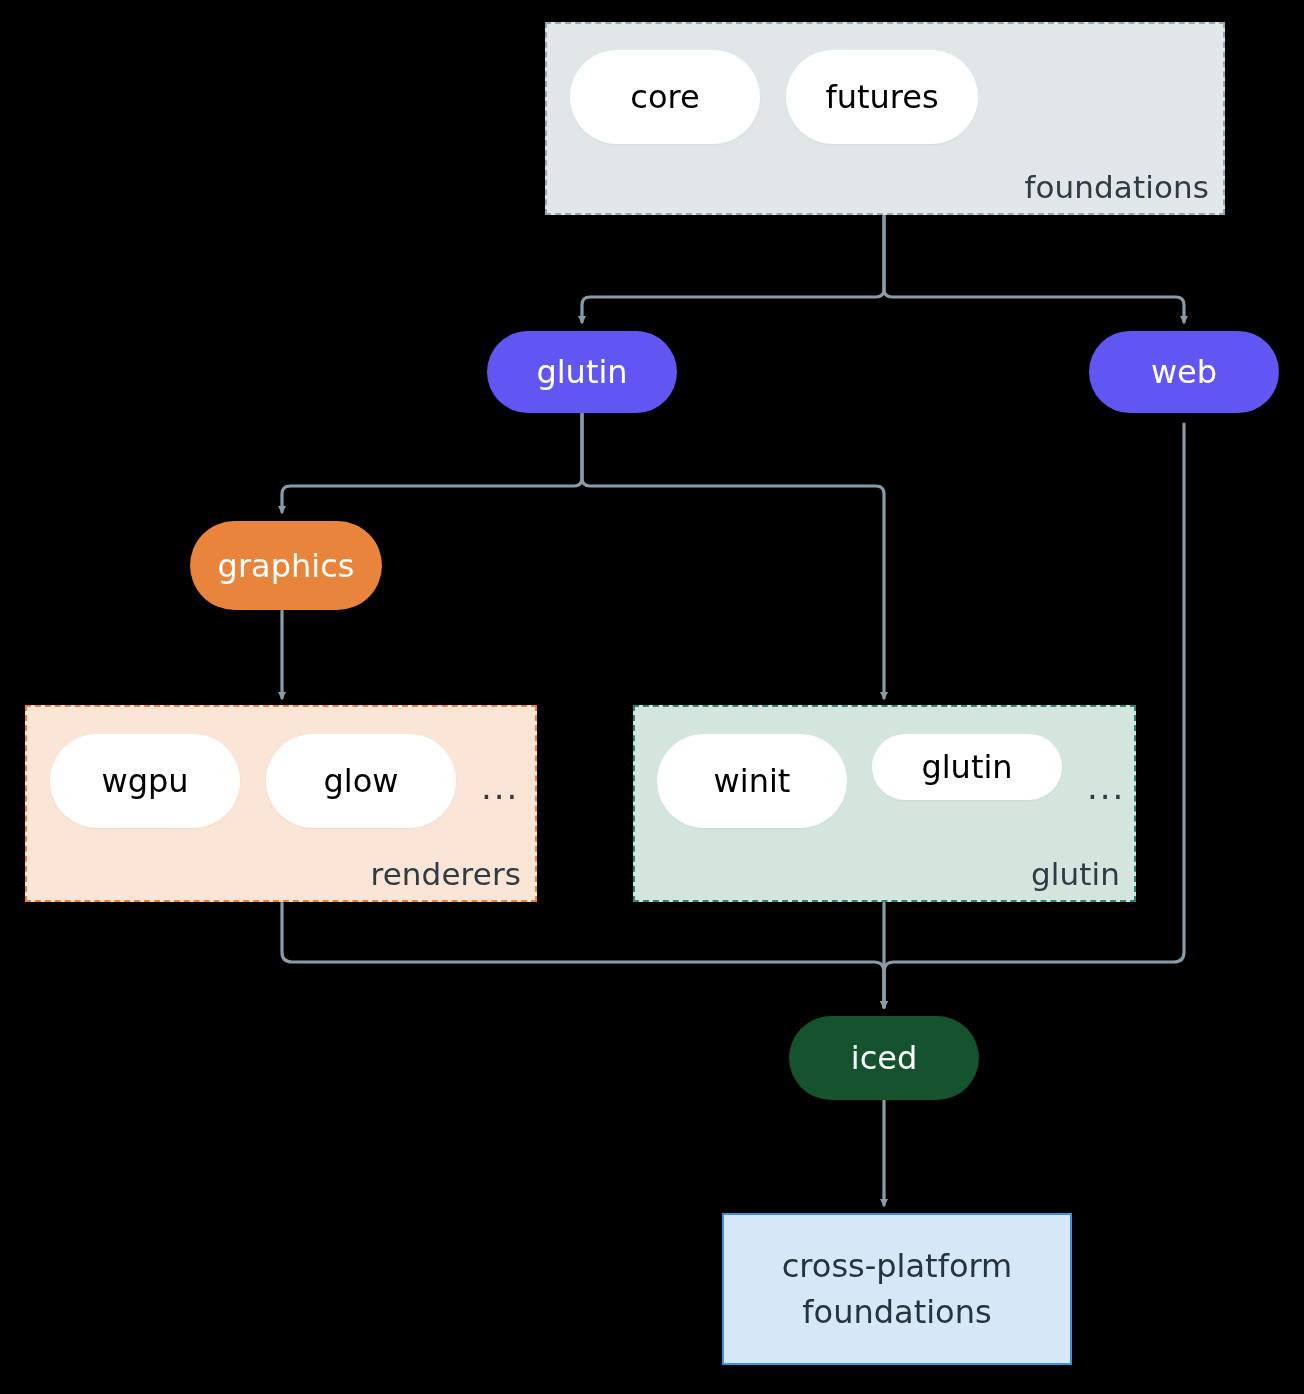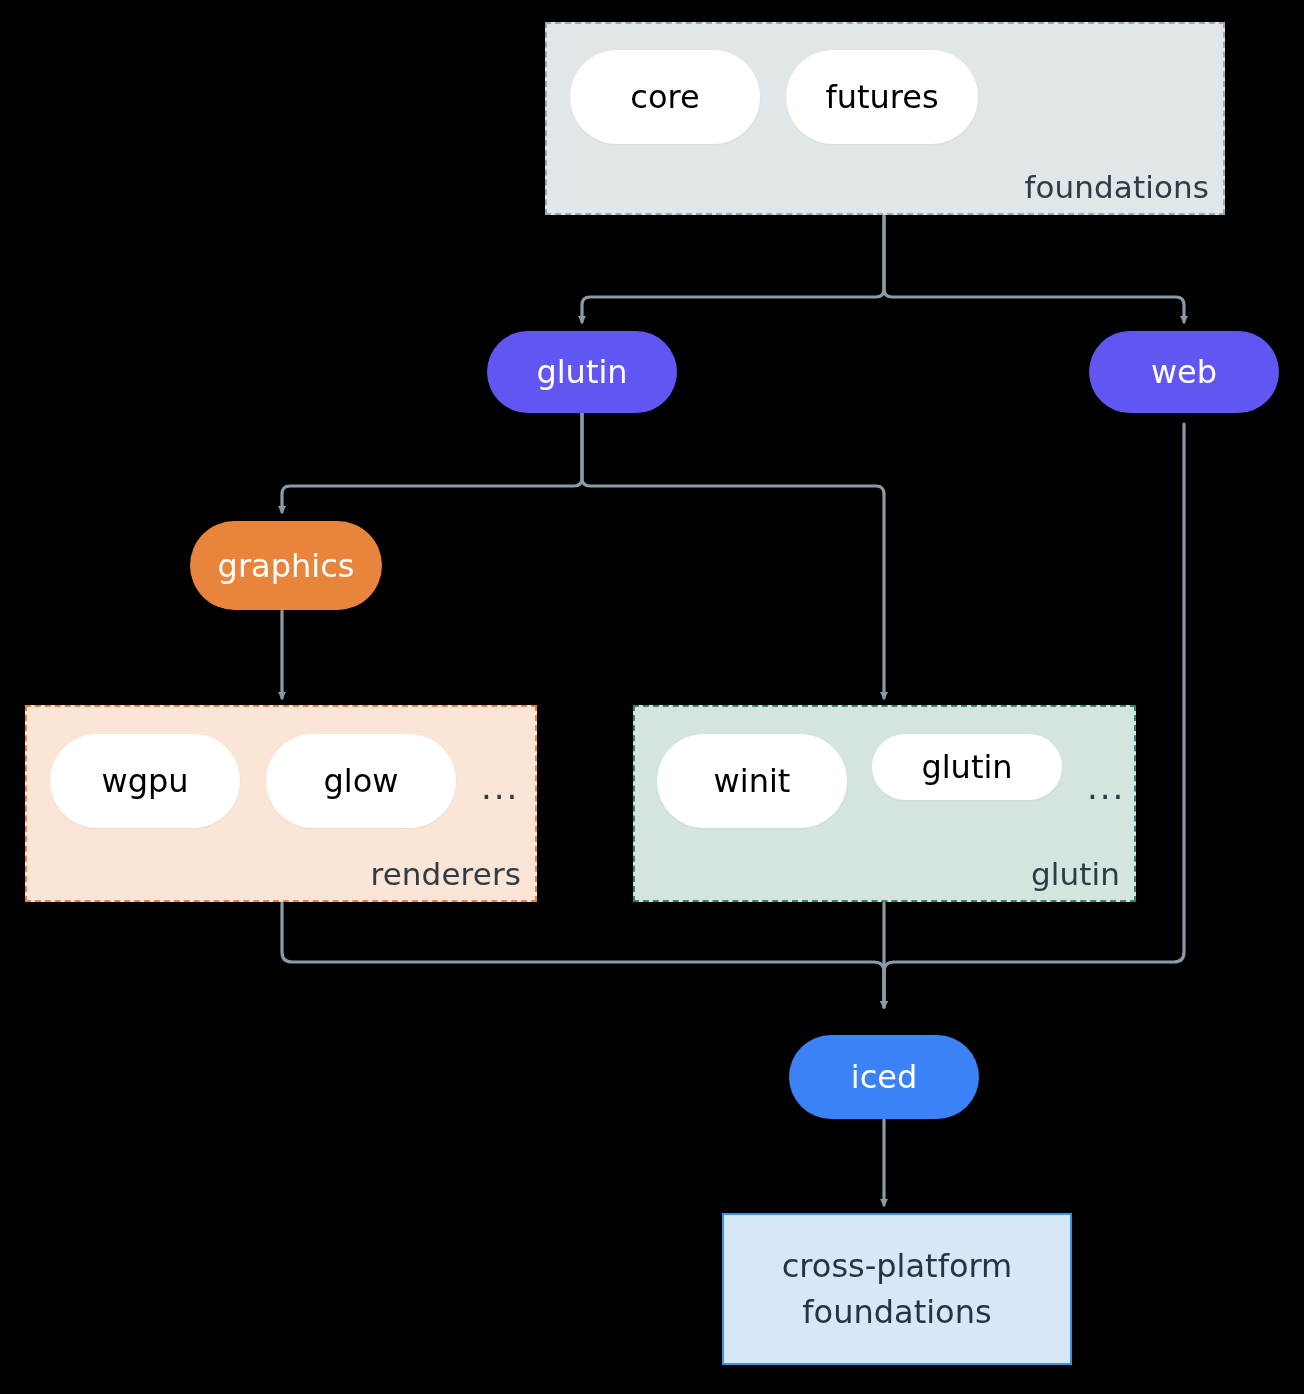--- a/index.html
+++ b/index.html
@@ -83,21 +83,21 @@
     box-sizing: border-box;
     border-radius: 46px;
     display: flex;
     align-items: center;
     justify-content: center;
     color: #ffffff;
     font-size: 32px;
   }
   .node.purple { background: #6156f2; }
   .node.orange { background: #e8843c; align-items: center; }
-  .node.blue   { background: #3b82f6; margin-top: 19px; }
+  .node.blue   { background: #14532d; }
 
   
   .rect-node {
     position: absolute;
     box-sizing: border-box;
     background: #d6e7f8;
     border: 2px solid #3a93dd;
     display: flex;
     flex-direction: column;
     align-items: center;

